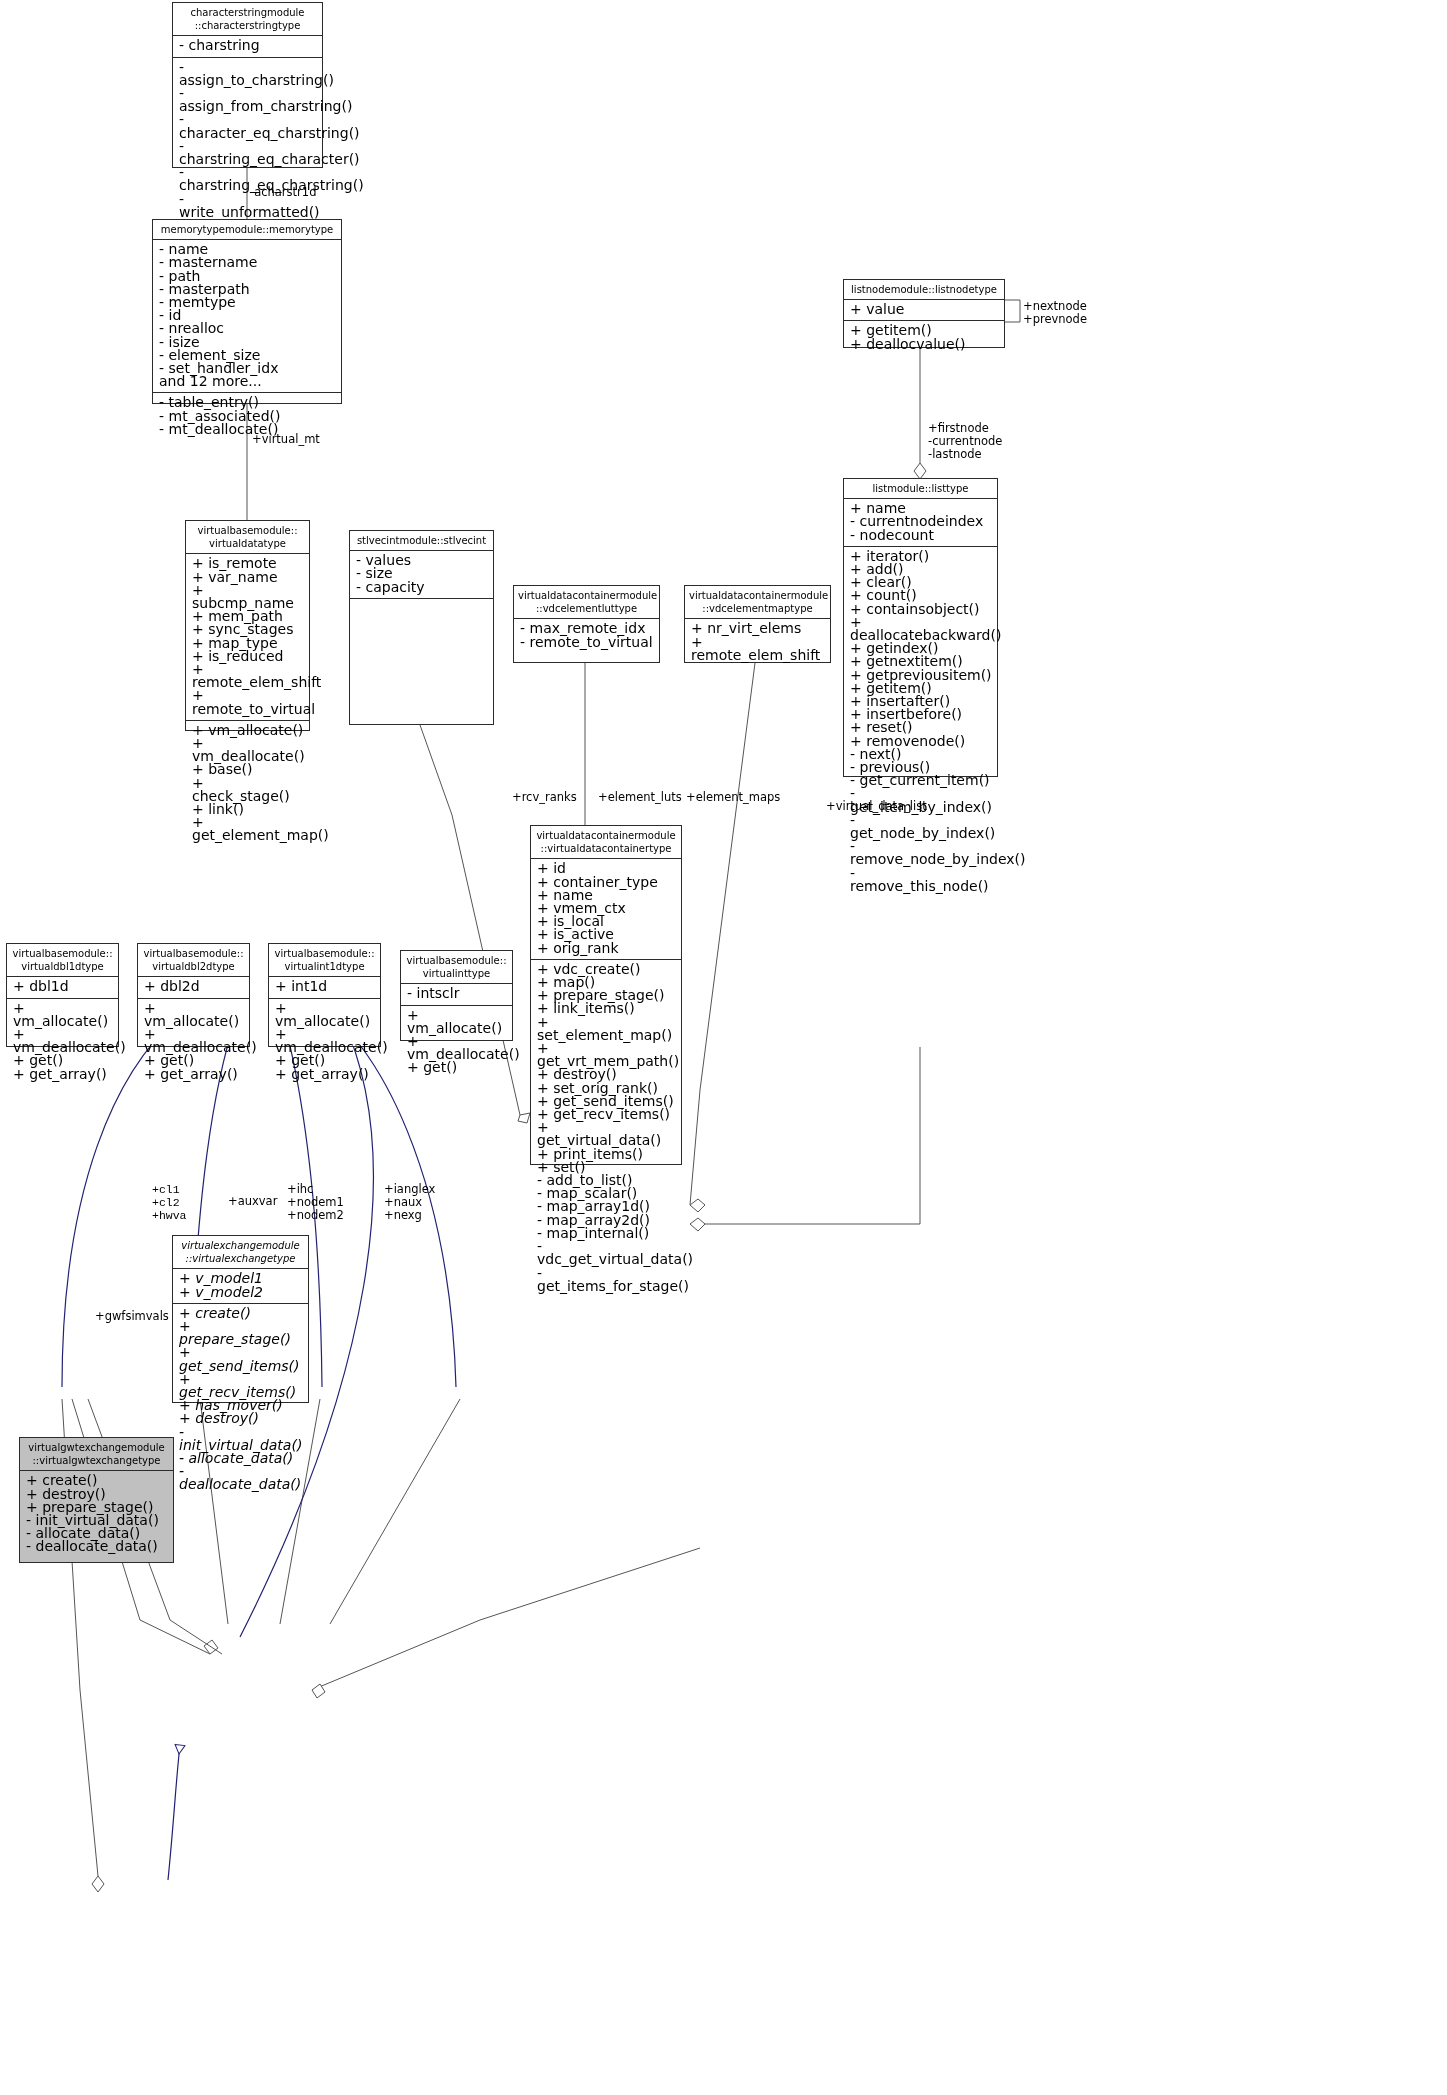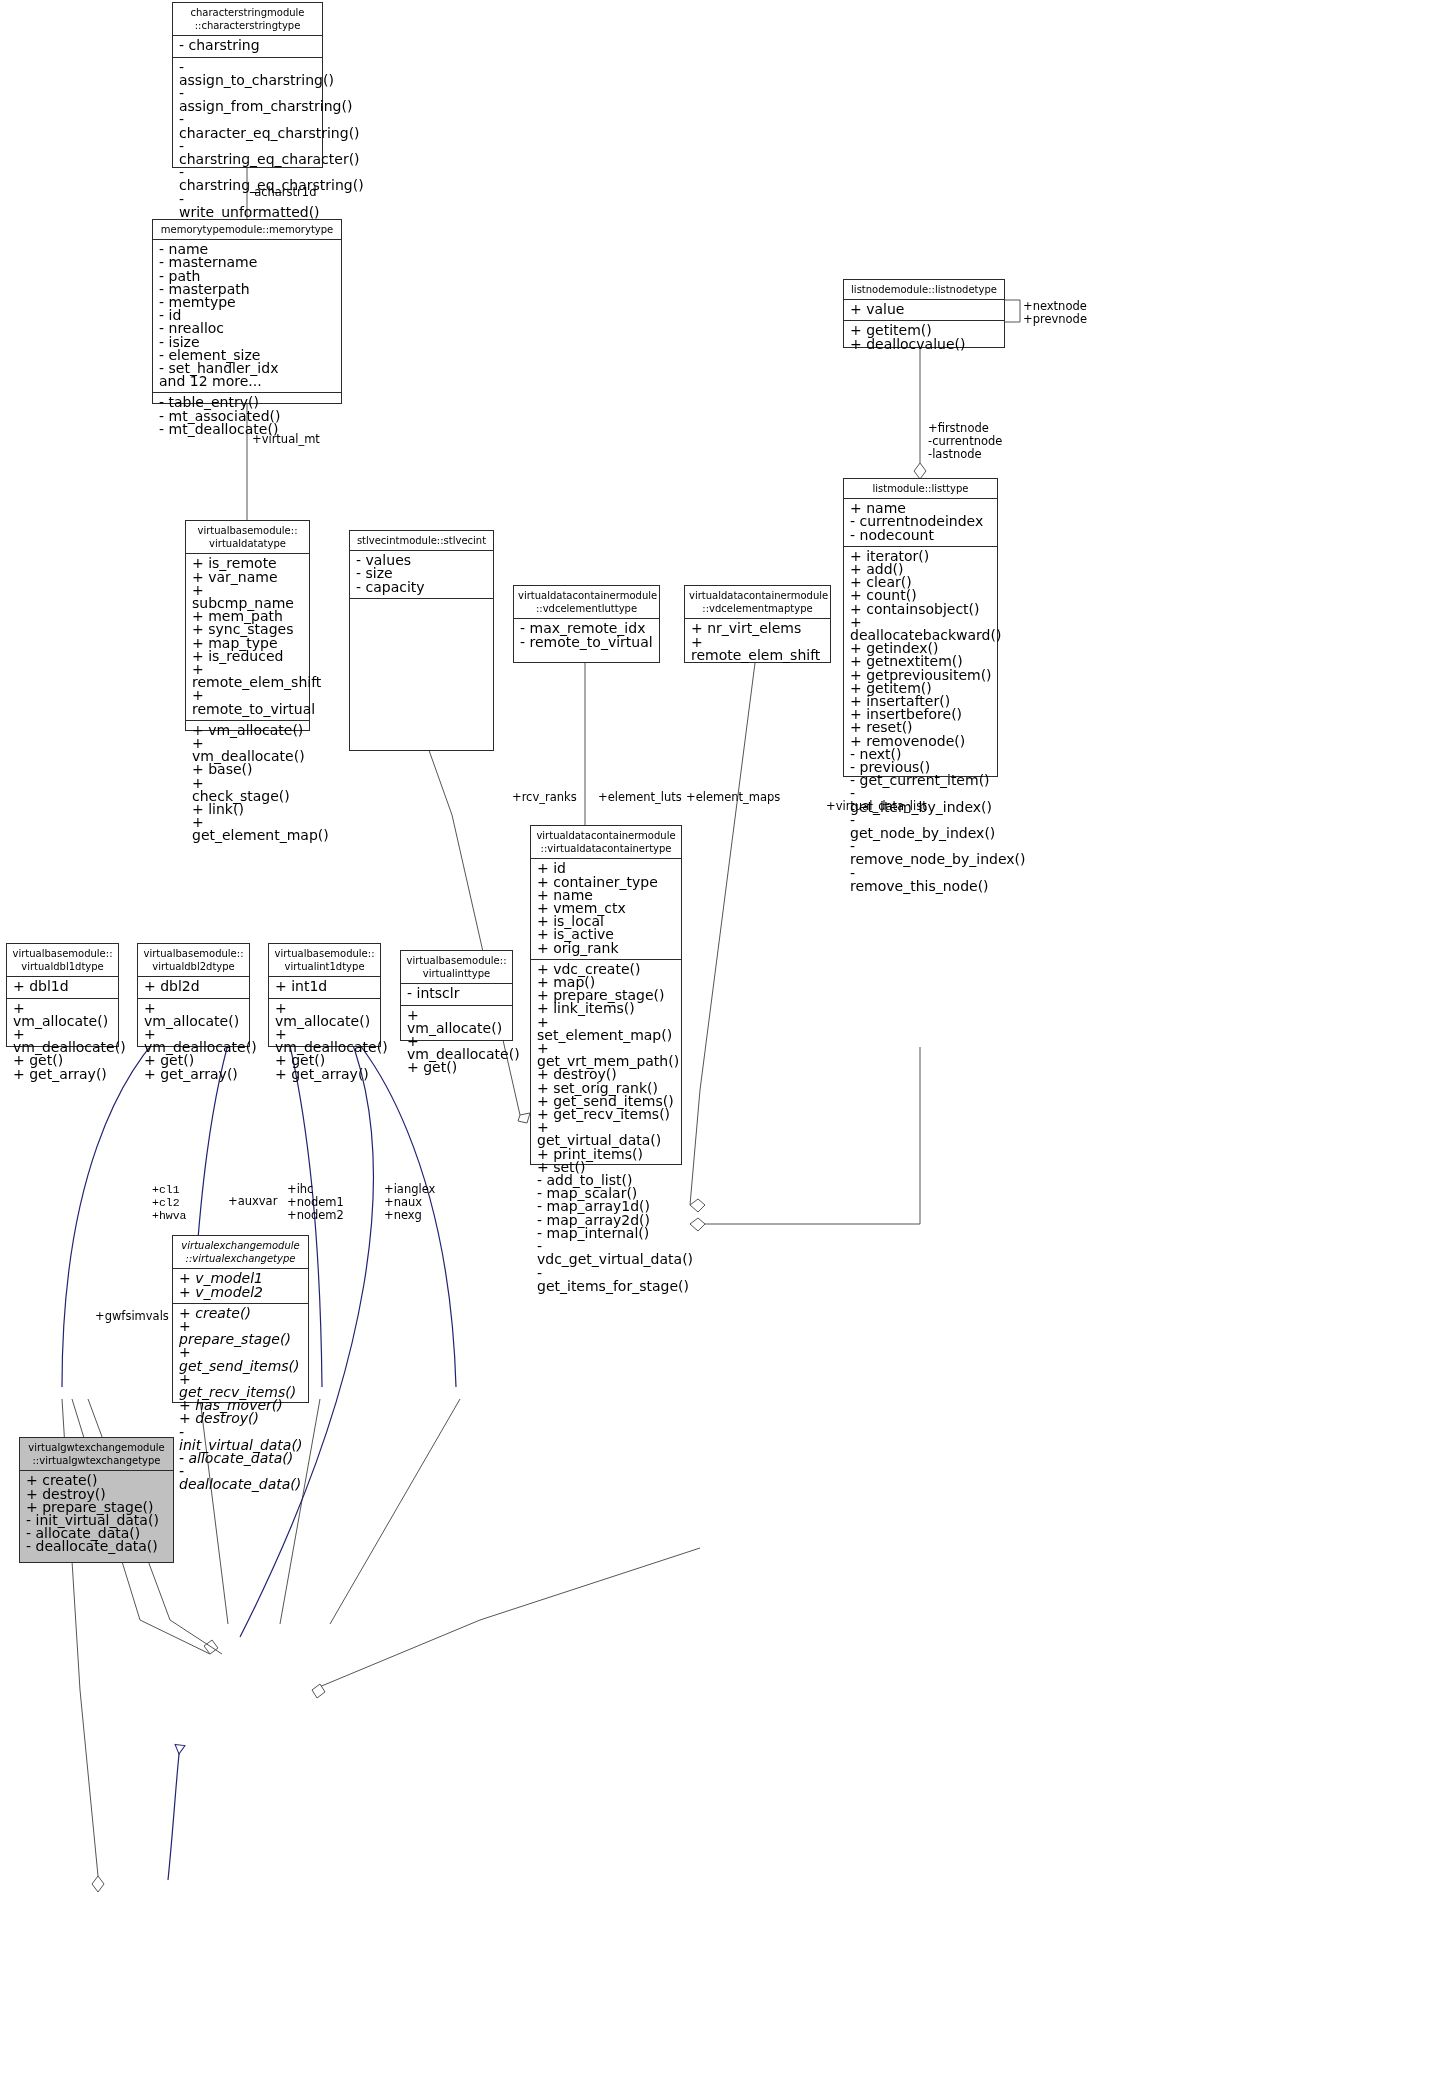--- a/index.html
+++ b/index.html
@@ -212,21 +212,21 @@
 + remote_elem_shift
 + remote_to_virtual</div>
     <div class="sect methods">+ vm_allocate()
 + vm_deallocate()
 + base()
 + check_stage()
 + link()
 + get_element_map()</div>
   </div>
 
-  <div class="uml" style="left:349px; top:530px; width:145px; height:221px;">
+  <div class="uml" style="left:349px; top:530px; width:145px; height:195px;">
     <div class="title">stlvecintmodule::stlvecint</div>
     <div class="sect attrs">- values
 - size
 - capacity</div>
   </div>
 
   <div class="uml" style="left:513px; top:585px; width:147px; height:78px;">
     <div class="title">virtualdatacontainermodule
 ::vdcelementluttype</div>
     <div class="sect attrs" style="border-bottom:none;">- max_remote_idx

